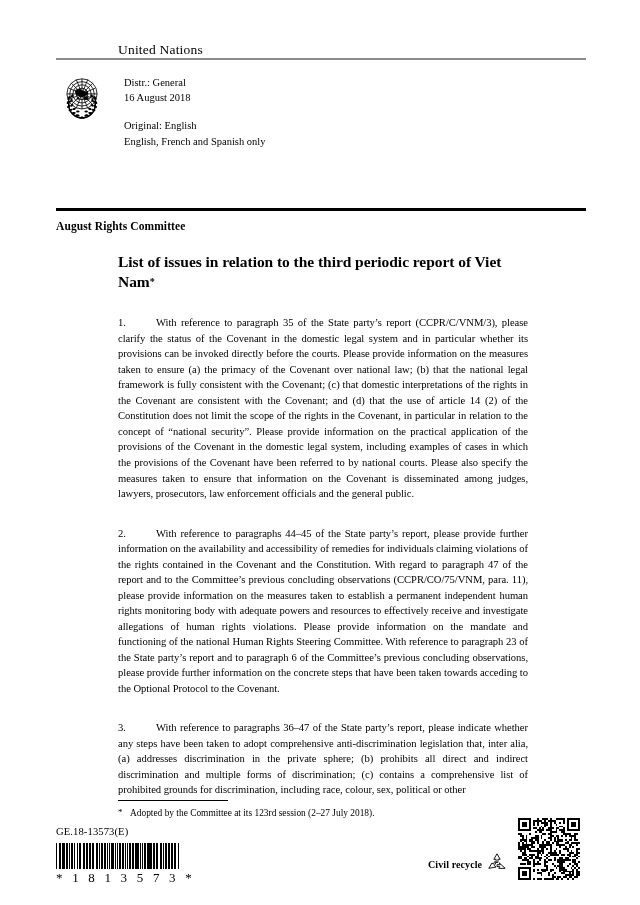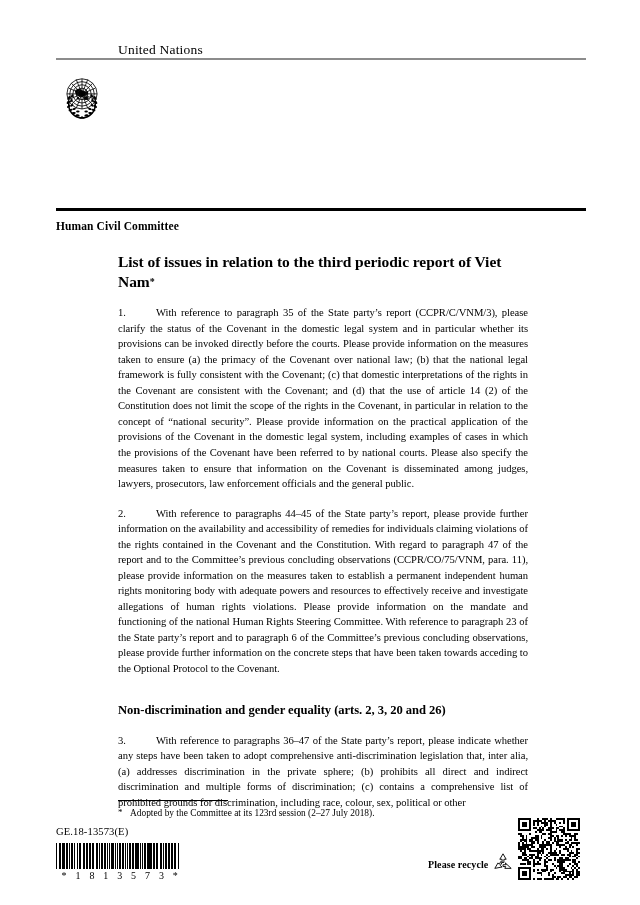--- a/index.html
+++ b/index.html
@@ -138,21 +138,21 @@
     font-weight: bold;
     line-height: 1.3;
     margin: 26px 0 0 0;
     letter-spacing: -0.05px;
   }
 
   p.para {
     font-size: 10.6px;
     line-height: 1.465;
     text-align: justify;
-    margin: 14px 0 0 0;
+    margin: 24px 0 0 0;
     letter-spacing: -0.05px;
   }
   p.para .num {
     display: inline-block;
     width: 38px;
   }
 
   
   .footnote-rule {
     position: absolute;
@@ -196,21 +196,21 @@
     display: flex;
     align-items: stretch;
   }
   .barcode i {
     display: block;
     background: #000;
     height: 100%;
   }
   .barcode-text {
     font-family: "Liberation Serif", "DejaVu Serif", serif;
-    font-size: 10px;
+    font-size: 13px;
     letter-spacing: 3.2px;
     text-align: right;
     margin-top: 1px;
     white-space: nowrap;
   }
 
   .recycle-wrap {
     position: absolute;
     left: 428px;
     top: 852px;
@@ -299,44 +299,50 @@
               <ellipse cx="69.5" cy="66" rx="3.4" ry="2" transform="rotate(32 69.5 66)"></ellipse>
               <ellipse cx="65" cy="73" rx="3.4" ry="2" transform="rotate(16 65 73)"></ellipse>
               <ellipse cx="58" cy="78" rx="3.4" ry="2" transform="rotate(-2 58 78)"></ellipse>
             </g>
             <path d="M50 86.5l-5 5h10z"></path>
           </g>
         </svg>
       </div>
 
 
+      <div class="distr-block">
+        <div>Distr.: General</div>
+        <div>16 August 2018</div>
+        <div class="gap"></div>
+        <div>Original: English</div>
+        <div>English, French and Spanish only</div>
+      </div>
 
     </div>
   </div>
 
   <div class="rule-thick"></div>
 
-  <div class="committee">Human Civil Committee</div>
+  <div class="committee">August Rights Committee</div>
 
   <div class="content">
 
     <h1 class="doc-title">
       <span>List of issues in relation to the third periodic report of Viet Nam</span><span class="star">*</span>
     </h1>
 
 
     <p class="para">
       <span class="num">1.</span><span>With reference to paragraph 35 of the State party’s report (CCPR/C/VNM/3), please clarify the status of the Covenant in the domestic legal system and in particular whether its provisions can be invoked directly before the courts. Please provide information on the measures taken to ensure (a) the primacy of the Covenant over national law; (b) that the national legal framework is fully consistent with the Covenant; (c) that domestic interpretations of the rights in the Covenant are consistent with the Covenant; and (d) that the use of article 14 (2) of the Constitution does not limit the scope of the rights in the Covenant, in particular in relation to the concept of “national security”. Please provide information on the practical application of the provisions of the Covenant in the domestic legal system, including examples of cases in which the provisions of the Covenant have been referred to by national courts. Please also specify the measures taken to ensure that information on the Covenant is disseminated among judges, lawyers, prosecutors, law enforcement officials and the general public.</span>
     </p>
 
     <p class="para">
       <span class="num">2.</span><span>With reference to paragraphs 44–45 of the State party’s report, please provide further information on the availability and accessibility of remedies for individuals claiming violations of the rights contained in the Covenant and the Constitution. With regard to paragraph 47 of the report and to the Committee’s previous concluding observations (CCPR/CO/75/VNM, para. 11), please provide information on the measures taken to establish a permanent independent human rights monitoring body with adequate powers and resources to effectively receive and investigate allegations of human rights violations. Please provide information on the mandate and functioning of the national Human Rights Steering Committee. With reference to paragraph 23 of the State party’s report and to paragraph 6 of the Committee’s previous concluding observations, please provide further information on the concrete steps that have been taken towards acceding to the Optional Protocol to the Covenant.</span>
     </p>
 
-    <h2 class="section">Non-discrimination and gender equality (arts. 2, 3, 20 and 26)</h2>
 
     <p class="para">
       <span class="num">3.</span><span>With reference to paragraphs 36–47 of the State party’s report, please indicate whether any steps have been taken to adopt comprehensive anti-discrimination legislation that, inter alia, (a) addresses discrimination in the private sphere; (b) prohibits all direct and indirect discrimination and multiple forms of discrimination; (c) contains a comprehensive list of prohibited grounds for discrimination, including race, colour, sex, political or other</span>
     </p>
 
   </div>
 
   <div class="footnote-rule"></div>
   <div class="footnote">
     <span class="fstar">*</span><span>Adopted by the Committee at its 123rd session (2–27 July 2018).</span>
@@ -436,21 +442,21 @@
         <i style="width:1px;background:transparent"></i>
         <i style="width:3px"></i>
         <i style="width:2px;background:transparent"></i>
         <i style="width:2px"></i>
         <i style="width:2px;background:transparent"></i>
       </div>
     <div class="barcode-text">* 1 8 1 3 5 7 3 *</div>
   </div>
 
   <div class="recycle-wrap">
-    <span class="recycle-text">Please recycle</span>
+    <span class="recycle-text">Civil recycle</span>
     <span>
       <svg width="22" height="20" viewBox="0 0 48 44" aria-hidden="true">
         <g fill="none" stroke="#000" stroke-width="2">
           <path d="M24 4 L31 16 L26 16 L26 23 L22 23 L22 16 L17 16 Z"></path>
           <path d="M6 36 L13 24 L16 27 L19 21 L22 23 L18 30 L22 33 Z"></path>
           <path d="M42 36 L28 36 L30 32 L24 32 L24 28 L31 28 L29 24 Z"></path>
         </g>
       </svg>
     </span>
   </div>

